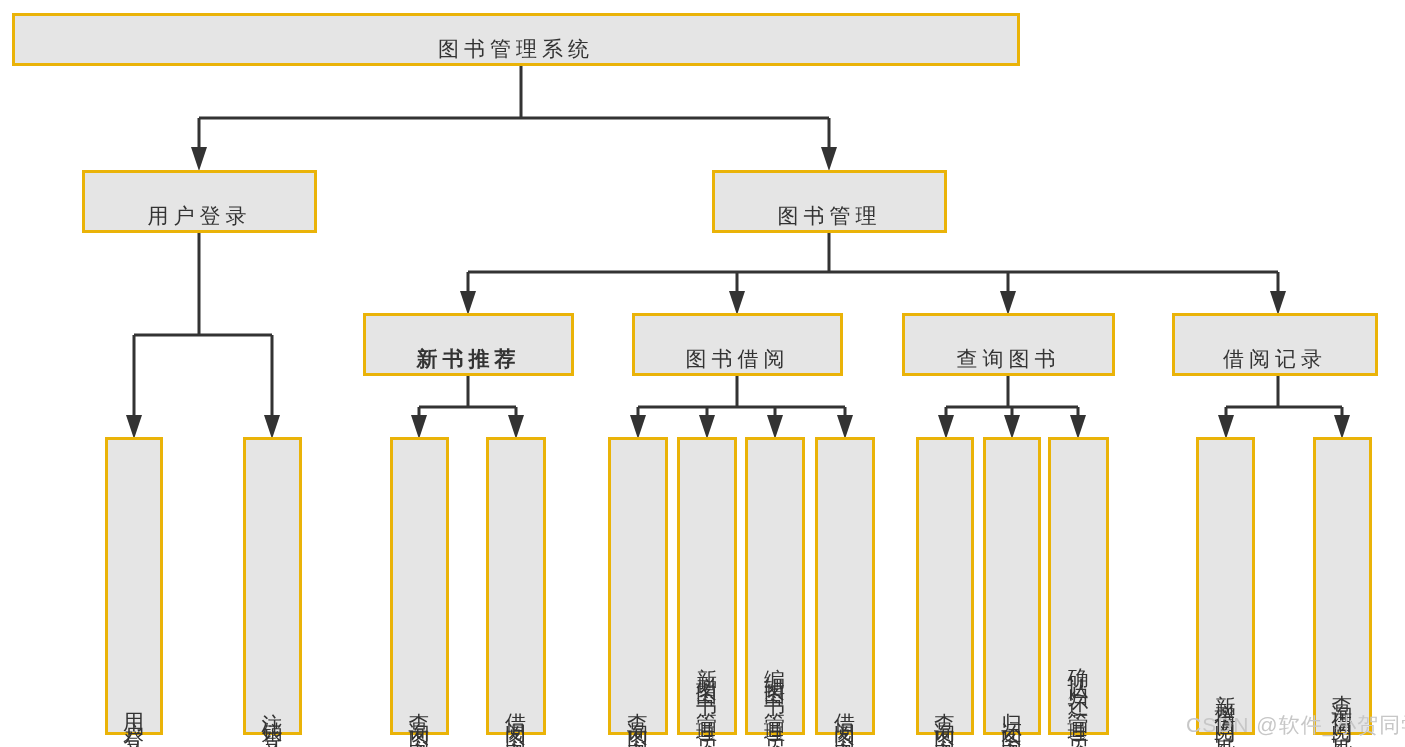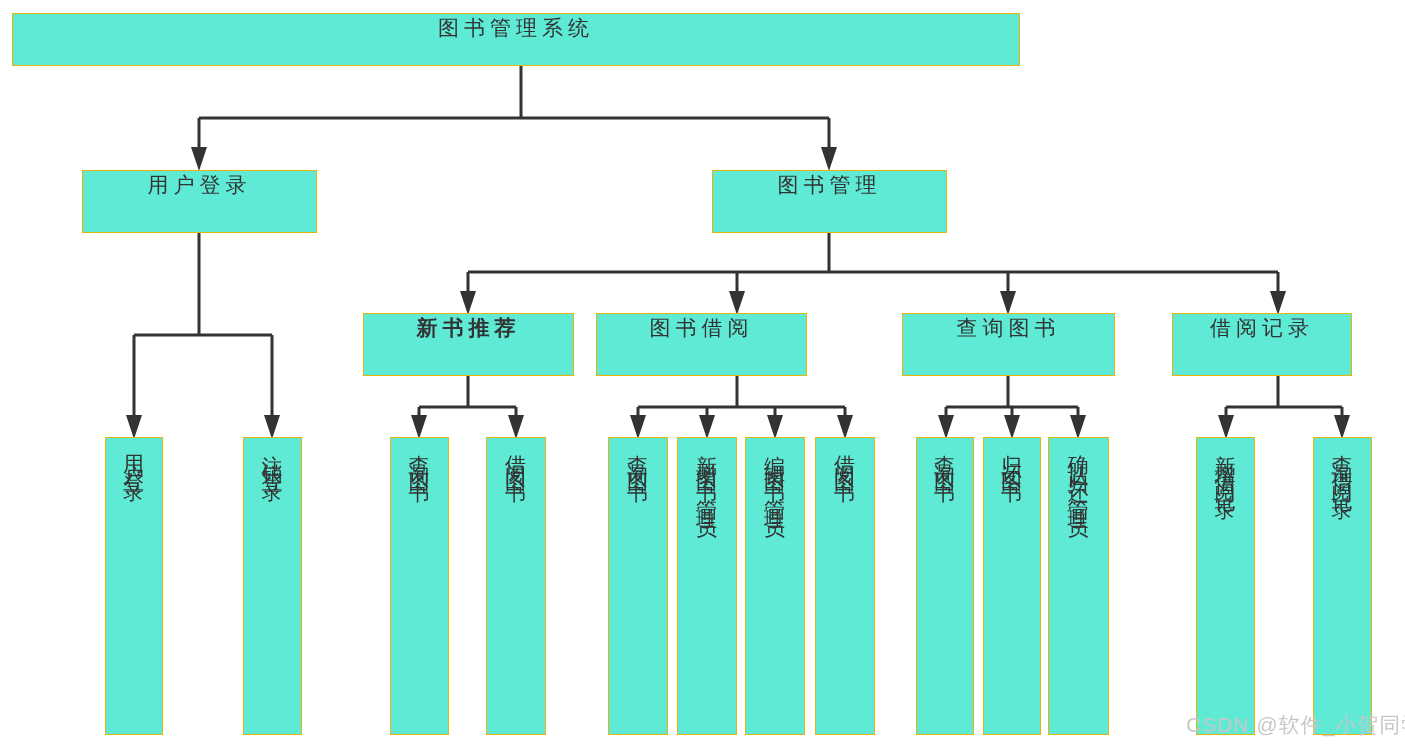--- a/index.html
+++ b/index.html
@@ -3,39 +3,39 @@
 <meta charset="utf-8">
 <style>
   html,body { margin:0; padding:0; background:#ffffff; }
   .canvas {
     position:relative; width:1405px; height:747px; background:#ffffff;
     font-family:"Liberation Sans", sans-serif; overflow:hidden;
   }
   .wires { position:absolute; left:0; top:0; width:1405px; height:747px; }
   .node {
     position:absolute; box-sizing:border-box;
-    border:1px solid #eab308; background:#5eead4;
-    display:flex; align-items:flex-start; justify-content:center;
+    border:3px solid #eab308; background:#e5e5e5;
+    display:flex; align-items:flex-end; justify-content:center;
     color:#333333;
   }
   .node .lbl { font-size:21px; letter-spacing:5px; color:#333333; white-space:nowrap; }
   .vnode .lbl {
     writing-mode:vertical-rl; text-orientation:mixed;
     font-size:21px; letter-spacing:9px; white-space:normal; line-height:1;
   }
   
   .n-root   { left:12px;  top:13px;  width:1008px; height:53px; }
   
   .n-ul     { left:82px;  top:170px; width:235px;  height:63px; }
   .n-bm     { left:712px; top:170px; width:235px;  height:63px; }
   
   .n-nb     { left:363px;  top:313px; width:211px; height:63px;font-weight:bold; }
-  .n-bb     { left:596px;  top:313px; width:211px; height:63px; }
+  .n-bb     { left:632px;  top:313px; width:211px; height:63px; }
   .n-cb     { left:902px;  top:313px; width:213px; height:63px; }
-  .n-br     { left:1172px; top:313px; width:180px; height:63px; }
+  .n-br     { left:1172px; top:313px; width:206px; height:63px; }
   
   .col { top:437px; height:298px; }
   .n-ul1 { left:105px;  width:58px; }
   .n-ul2 { left:243px;  width:59px; }
   .n-nb1 { left:390px;  width:59px; }
   .n-nb2 { left:486px;  width:60px; }
   .n-bb1 { left:608px;  width:60px; }
   .n-bb2 { left:677px;  width:60px; }
   .n-bb3 { left:745px;  width:60px; }
   .n-bb4 { left:815px;  width:60px; }

